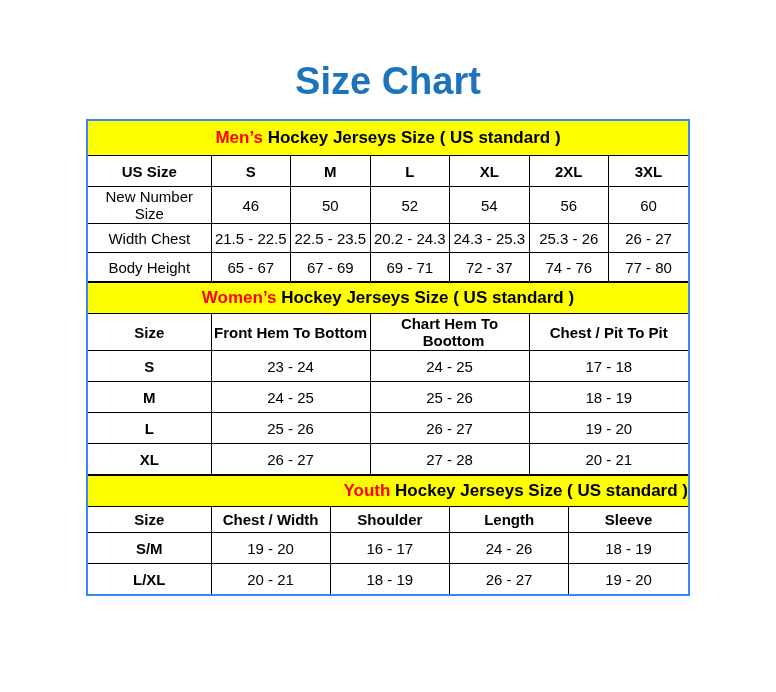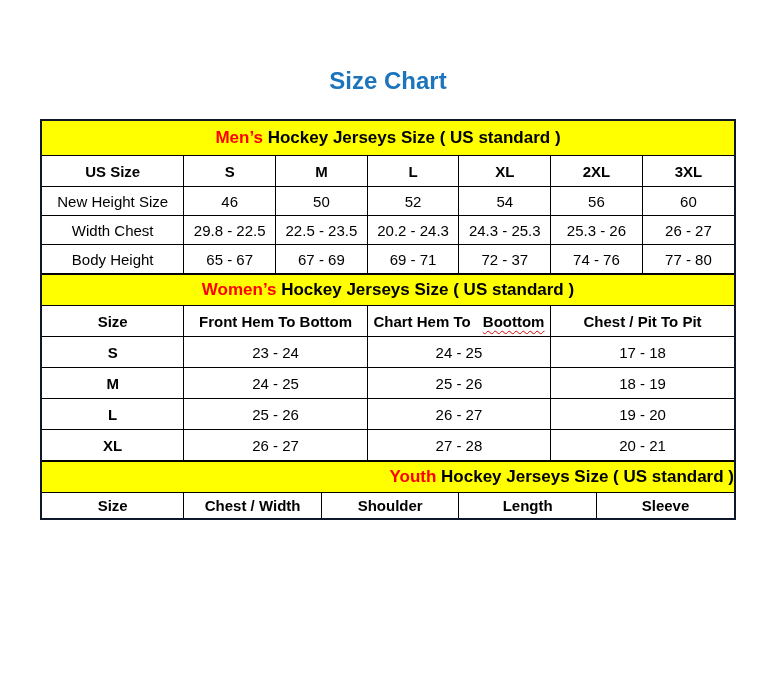--- a/index.html
+++ b/index.html
@@ -12,29 +12,29 @@
   .page {
     position: relative;
     width: 776px;
     height: 692px;
     background: #ffffff;
     overflow: hidden;
   }
   .page-title {
     padding-top: 62px;
     text-align: center;
-    font-size: 24px;
+    font-size: 38px;
     font-weight: 700;
     color: #1b74bc;
     line-height: 38px;
   }
   .chart-wrap {
-    width: 696px;
+    width: 604px;
     margin: 19px auto 0 auto;
-    border: 2px solid #0f172a;
+    border: 2px solid #3b82f6;
     box-sizing: border-box;
   }
   .band {
     background: #ffff00;
     display: flex;
     align-items: center;
     justify-content: center;
     text-align: center;
     font-size: 17px;
     font-weight: 700;
@@ -108,31 +108,31 @@
               <th>S</th>
               <th>M</th>
               <th>L</th>
               <th>XL</th>
               <th>2XL</th>
               <th>3XL</th>
             </tr>
           </thead>
           <tbody>
             <tr>
-              <td>New Height Size</td>
+              <td>New Number Size</td>
               <td>46</td>
               <td>50</td>
               <td>52</td>
               <td>54</td>
               <td>56</td>
               <td>60</td>
             </tr>
             <tr>
               <td>Width Chest</td>
-              <td>29.8 - 22.5</td>
+              <td>21.5 - 22.5</td>
               <td>22.5 - 23.5</td>
               <td>20.2 - 24.3</td>
               <td>24.3 - 25.3</td>
               <td>25.3 - 26</td>
               <td>26 - 27</td>
             </tr>
             <tr>
               <td>Body Height</td>
               <td>65 - 67</td>
               <td>67 - 69</td>
@@ -210,18 +210,32 @@
           <thead>
             <tr>
               <th>Size</th>
               <th>Chest / Width</th>
               <th>Shoulder</th>
               <th>Length</th>
               <th>Sleeve</th>
             </tr>
           </thead>
           <tbody>
+            <tr>
+              <td>S/M</td>
+              <td>19 - 20</td>
+              <td>16 - 17</td>
+              <td>24 - 26</td>
+              <td>18 - 19</td>
+            </tr>
+            <tr>
+              <td>L/XL</td>
+              <td>20 - 21</td>
+              <td>18 - 19</td>
+              <td>26 - 27</td>
+              <td>19 - 20</td>
+            </tr>
           </tbody>
         </table>
     </div>
 
   </div>
 </div>
 
 </body></html>

